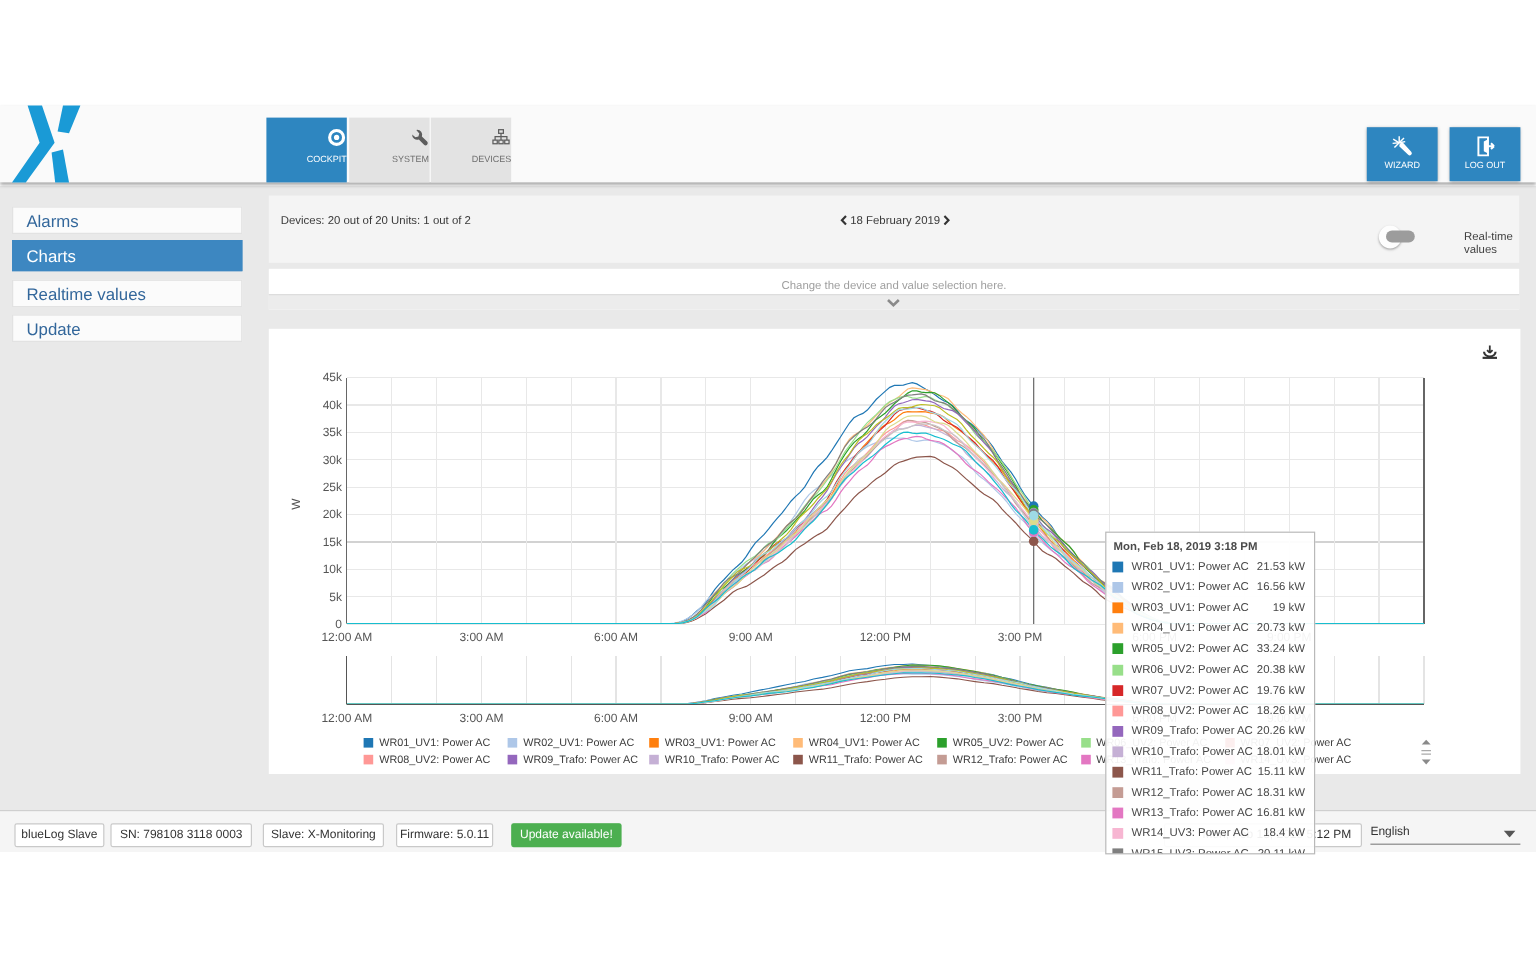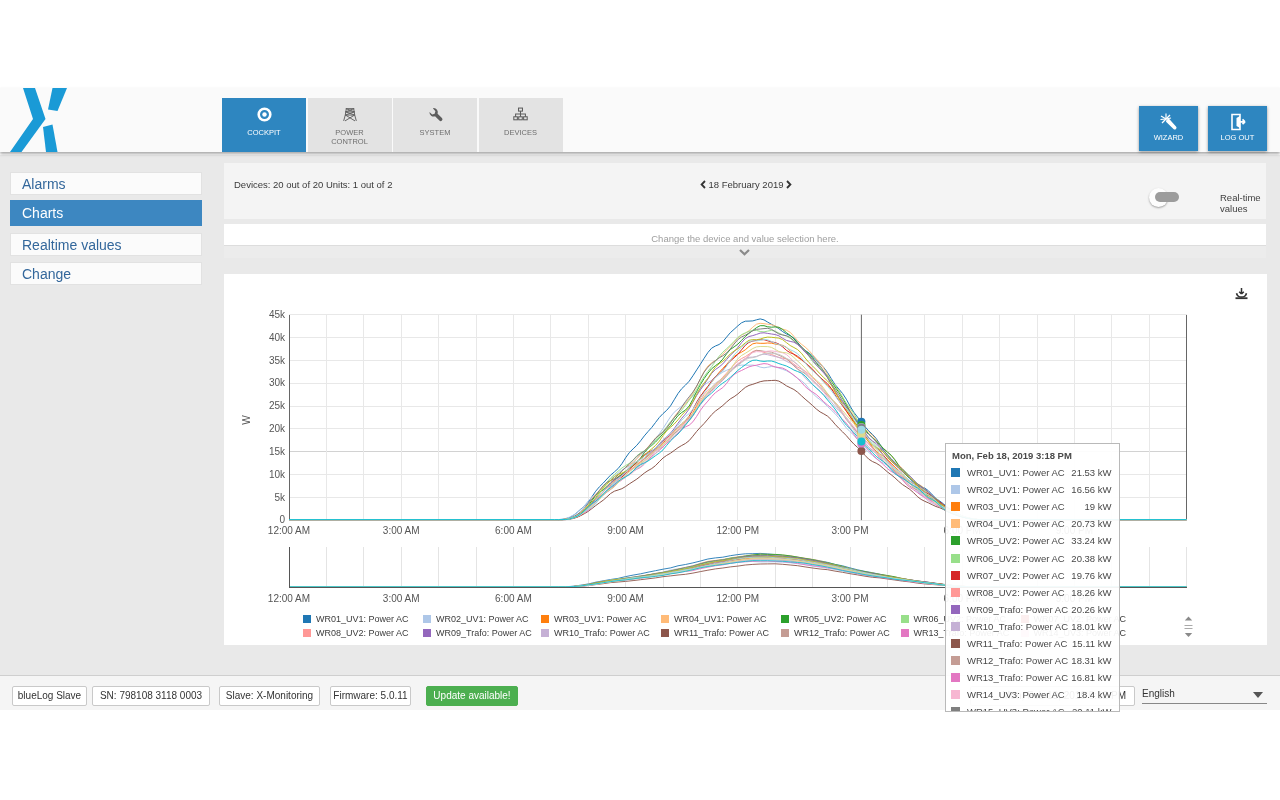--- a/index.html
+++ b/index.html
@@ -1,37 +1,37 @@
 <!DOCTYPE html>
 <html><head><meta charset="utf-8">
 <style>
 * { margin:0; padding:0; box-sizing:border-box; }
 html,body { width:1280px; height:800px; background:#fff; font-family:"Liberation Sans", sans-serif; overflow:hidden; }
 .abs { position:absolute; }
 #header { position:absolute; left:0; top:88px; width:1280px; height:64px; background:#fafafa; box-shadow:0 2px 3px rgba(0,0,0,0.35); }
 #tabs { position:absolute; left:222px; top:98px; height:54px; display:flex; }
-.tab { width:84px; height:54px; background:#e3e3e3; margin-right:1.5px; text-align:center; color:#6e6e6e; font-size:7.5px; line-height:9px; }
+.tab { width:67px; height:54px; background:#e3e3e3; margin-right:1.5px; text-align:right; color:#6e6e6e; font-size:7.5px; line-height:9px; }
 .tab .ic { height:30px; padding-top:8px; }
 .tab.active { background:#2e86c0; color:#fff; }
 .btn-top { position:absolute; top:106px; width:59px; height:45px; background:#2e86c0; color:#fff; font-size:7.5px; text-align:center; box-shadow:0 1px 3px rgba(0,0,0,0.4); }
 .btn-top .ic { height:27px; padding-top:6px; }
 .side { position:absolute; left:10px; width:192px; background:#fbfbfb; border:1px solid #e2e2e2; color:#33679b; font-size:14px; padding-left:11px; }
 .side.active { background:#3d87c1; color:#fff; border-color:#3d87c1; }
 #shell { position:absolute; left:0; top:155px; width:1280px; height:520px; background:#e9e9e9; }
 #infobar { position:absolute; left:224px; top:163px; width:1042px; height:56px; background:#f4f4f4; }
 #collapse { position:absolute; left:224px; top:224px; width:1042px; height:34px; background:#fff; }
 #collfoot { position:absolute; left:224px; top:245px; width:1042px; height:13px; background:#ececec; border-top:1px solid #ddd; }
 #chartpanel { position:absolute; left:224px; top:274px; width:1043px; height:371px; background:#fff; }
 #toggletrack { position:absolute; left:1155px; top:192px; width:24px; height:9.5px; border-radius:5px; background:#9c9c9c; }
 #toggleknob { position:absolute; left:1148.5px; top:187.5px; width:19px; height:19px; border-radius:50%; background:#fdfdfd; box-shadow:0 1px 2px rgba(0,0,0,0.35); }
 #chartsvg { position:absolute; left:224px; top:274px; }
 .tick { font-size:10px; fill:#555; font-family:"Liberation Sans",sans-serif; }
 .lg { position:absolute; font-size:9px; color:#3c3c3c; white-space:nowrap; line-height:12px; }
 .sq { display:inline-block; width:8px; height:8px; margin-right:5px; vertical-align:-1px; }
-#tooltip { position:absolute; left:945px; top:443px; width:174.5px; height:269px; background:rgba(255,255,255,0.93); border:1px solid #b9b9b9; z-index:10; overflow:hidden; padding:4px 7px 12px 5px; }
+#tooltip { position:absolute; left:921px; top:443px; width:174.5px; height:269px; background:rgba(255,255,255,0.93); border:1px solid #b9b9b9; z-index:10; overflow:hidden; padding:4px 7px 12px 5px; }
 #tooltip .tth { font-size:9.5px; font-weight:bold; color:#4a4a4a; margin:2px 0 3px 1px; line-height:11px; }
 .ttr { height:17.1px; display:flex; align-items:center; font-size:9.5px; color:#484848; }
 .ttsq { width:9px; height:9px; margin-right:7px; flex:none; }
 .ttn { flex:1; white-space:nowrap; }
 .ttv { text-align:right; white-space:nowrap; }
 #botbar { position:absolute; left:0; top:675px; width:1280px; height:35px; background:#f5f5f5; border-top:1px solid #cfcfcf; }
 .bbox { position:absolute; top:686px; height:20px; background:#fff; border:1px solid #c9c9c9; border-radius:2px; font-size:10px; color:#333; line-height:18px; text-align:center; white-space:nowrap; }
 </style></head>
 <body>
 <div id="shell"></div>
@@ -39,26 +39,20 @@
 <svg class="abs" style="left:0;top:80px" width="80" height="75" viewBox="0 0 80 75">
  <polygon points="23,8 35,8 45.5,39 21.5,72 10,72 33,39" fill="#1a9ad6"></polygon>
  <polygon points="52.5,8 67,8 57.5,31 48,29.5" fill="#1a9ad6"></polygon>
  <polygon points="43,47 52.5,44.5 57.5,72 46,72" fill="#1a9ad6"></polygon>
 </svg>
 <div id="tabs">
  <div class="tab active"><div class="ic"><svg width="17" height="17" viewBox="0 0 17 17">
           <circle cx="8.5" cy="8.5" r="5.8" fill="none" stroke="#fff" stroke-width="2.6"></circle>
           <circle cx="8.5" cy="8.5" r="2.2" fill="#fff"></circle>
         </svg></div>COCKPIT</div>
- <div class="tab"><div class="ic"><svg width="18" height="17" viewBox="0 0 18 18" stroke="#5d5d5d" fill="none" stroke-width="1">
-          <path d="M4.5 2.8 H13.5 M4.2 6.2 H13.8 M3.8 9.6 H14.2"></path>
-          <path d="M5.1 2.8 L4 9.6 M12.9 2.8 L14 9.6"></path>
-          <path d="M4.8 2.8 L13.7 6.2 M13.2 2.8 L4.3 6.2 M4.2 6.2 L14 9.6 M13.8 6.2 L4 9.6"></path>
-          <path d="M4 9.6 L2.3 15.8 M14 9.6 L15.7 15.8 M4.2 9.6 L14.3 15.8 M13.8 9.6 L3.7 15.8"></path>
-        </svg></div>POWER<br>CONTROL</div>
  <div class="tab"><div class="ic"><svg width="17" height="17" viewBox="0 0 18 18">
           <g transform="translate(18,0) scale(-1,1)">
             <path d="M11.2 2.2 a4.4 4.4 0 0 0 -4.4 5.9 L2.2 12.7 a1.9 1.9 0 0 0 2.7 2.7 L9.5 10.8 a4.4 4.4 0 0 0 5.9 -4.4 l-2.9 2.5 -2.6 -0.8 -0.8 -2.6 2.5 -2.9 z" fill="#5d5d5d"></path>
           </g>
         </svg></div>SYSTEM</div>
  <div class="tab"><div class="ic"><svg width="17" height="17" viewBox="0 0 18 18" stroke="#5d5d5d" fill="none" stroke-width="1.1">
           <rect x="6.9" y="2.2" width="4.2" height="3.2"></rect>
           <path d="M9 5.4 V8.4 M3.8 11.4 V8.4 H14.2 V11.4 M9 8.4 V11.4"></path>
           <rect x="1.9" y="11.4" width="3.8" height="3.2"></rect>
           <rect x="7.1" y="11.4" width="3.8" height="3.2"></rect>
@@ -77,21 +71,21 @@
         <path d="M7.5 7.5 L10 6.8 L17 14.5 a1.5 1.5 0 0 1 -2.5 2.5 L7 9.8 z" fill="#fff"></path>
       </svg></div>WIZARD</div>
 <div class="btn-top" style="left:1208px"><div class="ic"><svg width="20" height="20" viewBox="0 0 20 20">
         <path d="M4 2.5 H12 V17.5 H4 z" fill="none" stroke="#fff" stroke-width="1.6"></path>
         <path d="M12 4 L8.5 6 V14 L12 16 z" fill="#fff"></path>
         <path d="M11 9.8 H17 M17 9.8 L14.5 7.4 M17 9.8 L14.5 12.2" stroke="#fff" stroke-width="1.7" fill="none"></path>
       </svg></div>LOG OUT</div>
 <div class="side" style="top:171.5px;height:23px;line-height:22px;">Alarms</div>
 <div class="side active" style="top:199.5px;height:26px;line-height:25px;">Charts</div>
 <div class="side" style="top:233px;height:23px;line-height:22px;">Realtime values</div>
-<div class="side" style="top:262px;height:23px;line-height:22px;">Change</div>
+<div class="side" style="top:262px;height:23px;line-height:22px;">Update</div>
 <div id="infobar"></div>
 <div class="abs" style="left:234px;top:179px;font-size:9.5px;color:#3a3a3a;text-align:center;">Devices: 20 out of 20 Units: 1 out of 2</div>
 <div class="abs" style="left:694px;top:176px;width:104px;text-align:center;font-size:9.5px;color:#3a3a3a;line-height:17px;"><svg width="6" height="9" viewBox="0 0 6 9" style="vertical-align:-1px">
       <path d="M5 1 L1.6 4.5 L5 8" fill="none" stroke="#333" stroke-width="1.8"></path>
     </svg>&nbsp;18 February 2019&nbsp;<svg width="6" height="9" viewBox="0 0 6 9" style="vertical-align:-1px">
       <path d="M1 1 L4.4 4.5 L1 8" fill="none" stroke="#333" stroke-width="1.8"></path>
     </svg></div>
 <div id="toggleknob"></div>
 <div id="toggletrack"></div>
 <div class="abs" style="left:1220px;top:192px;font-size:9.5px;color:#3f3f3f;">Real-time values</div>

